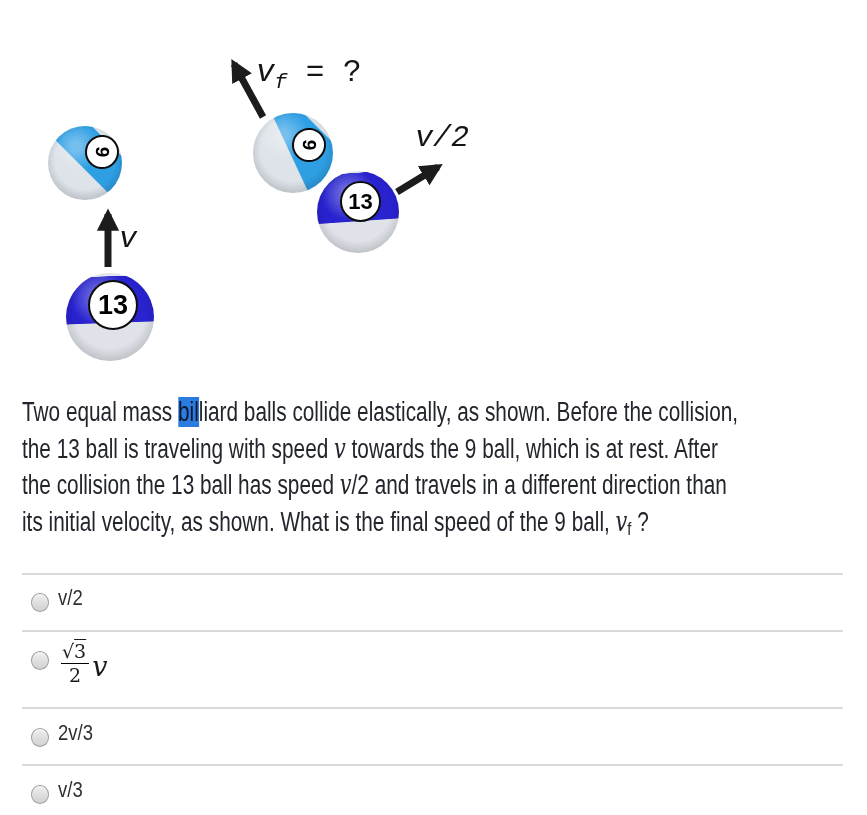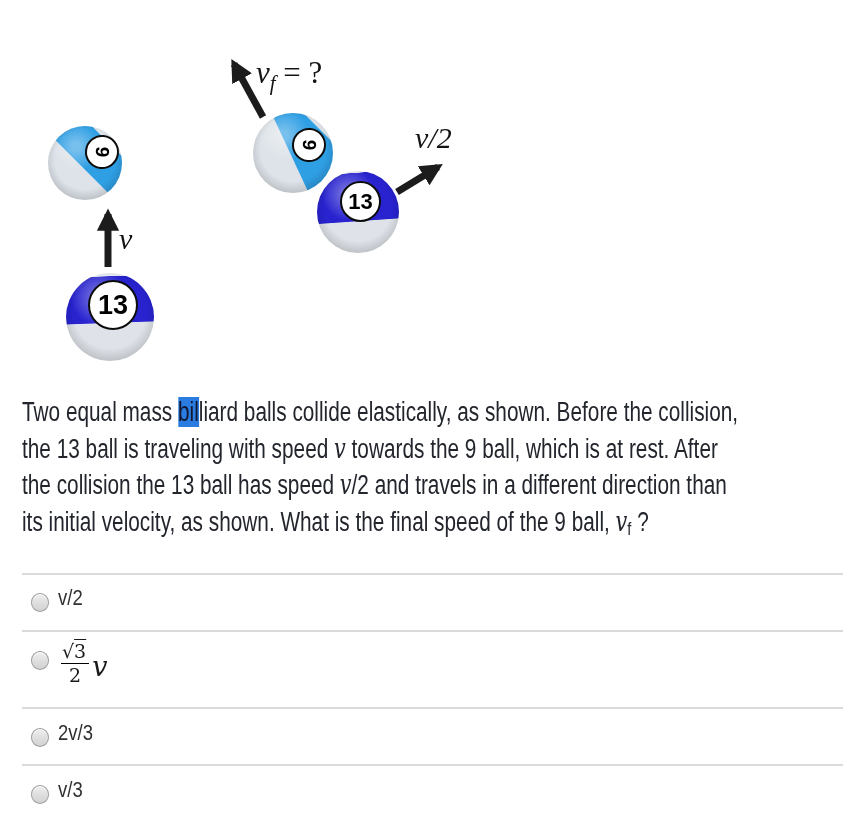--- a/index.html
+++ b/index.html
@@ -39,21 +39,21 @@
   .num {
     position:absolute; background:#fff; border:2.5px solid #0c0c0c; border-radius:50%;
     display:flex; align-items:center; justify-content:center;
     font-weight:bold; color:#000; z-index:2;
     font-family:"Liberation Sans", sans-serif;
   }
   .rot9 { transform:rotate(96deg); }
 
   .figlabel {
     position:absolute; color:#141414;
-    font-family:Liberation Serif, serif; font-style:italic; line-height:34px;
+    font-family:Liberation Mono, monospace; font-style:italic; line-height:34px;
     white-space:pre;
   }
   .vf-sub { font-size:21px; vertical-align:-7px; }
   .vf-eq  { font-style:normal; }
 
   
   #question {
     position:absolute; left:22px; top:394px; width:1120px;
     transform:scaleX(0.77); transform-origin:0 0;
     color:#22252c; font-size:27px; line-height:36.5px;

